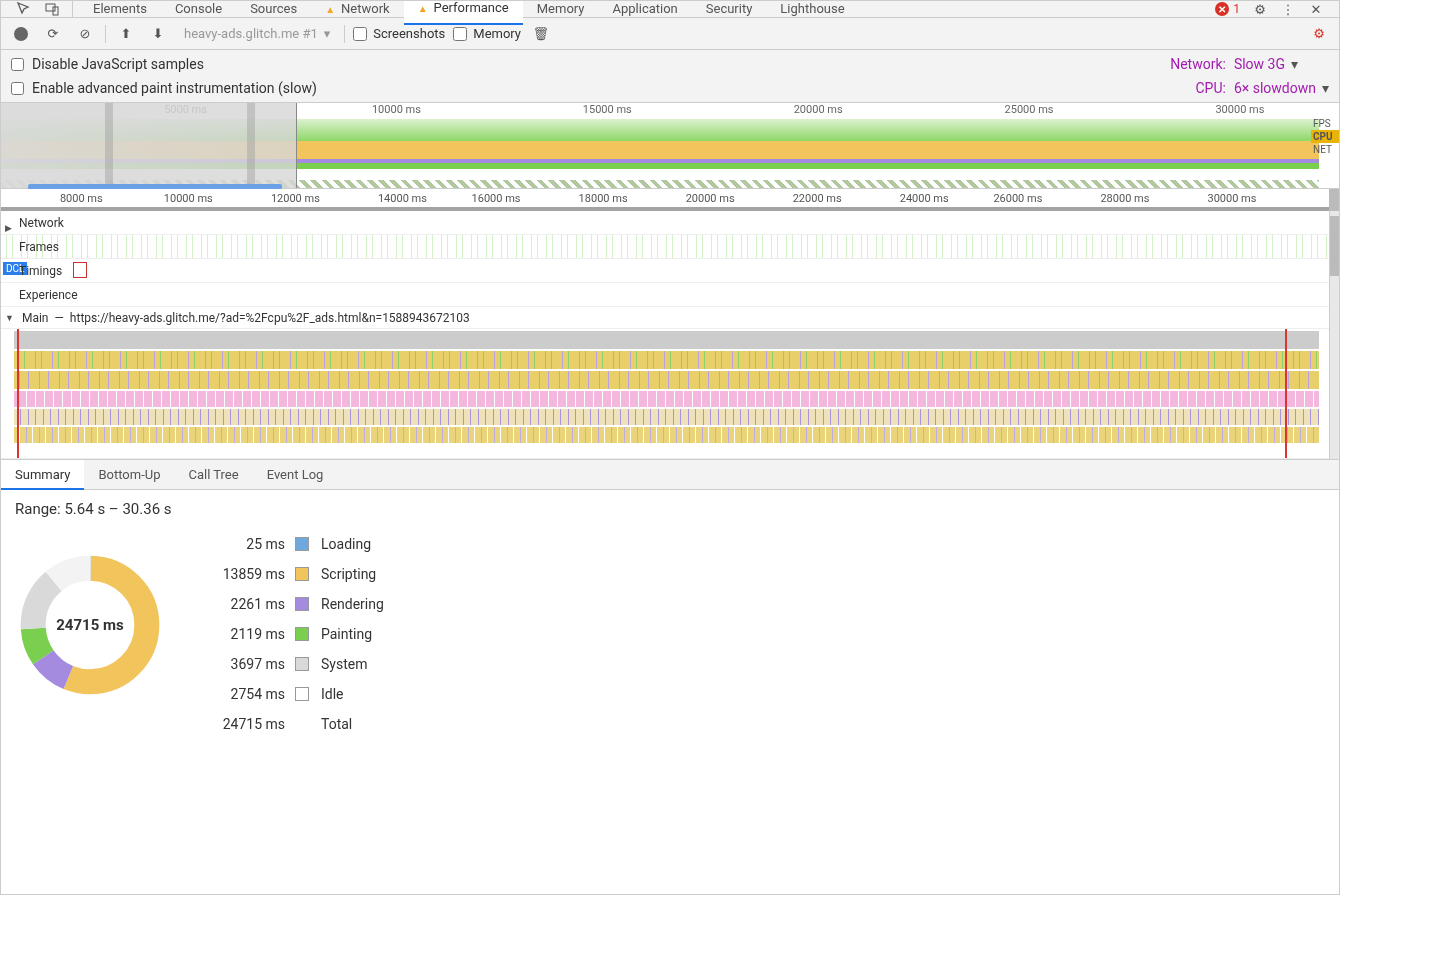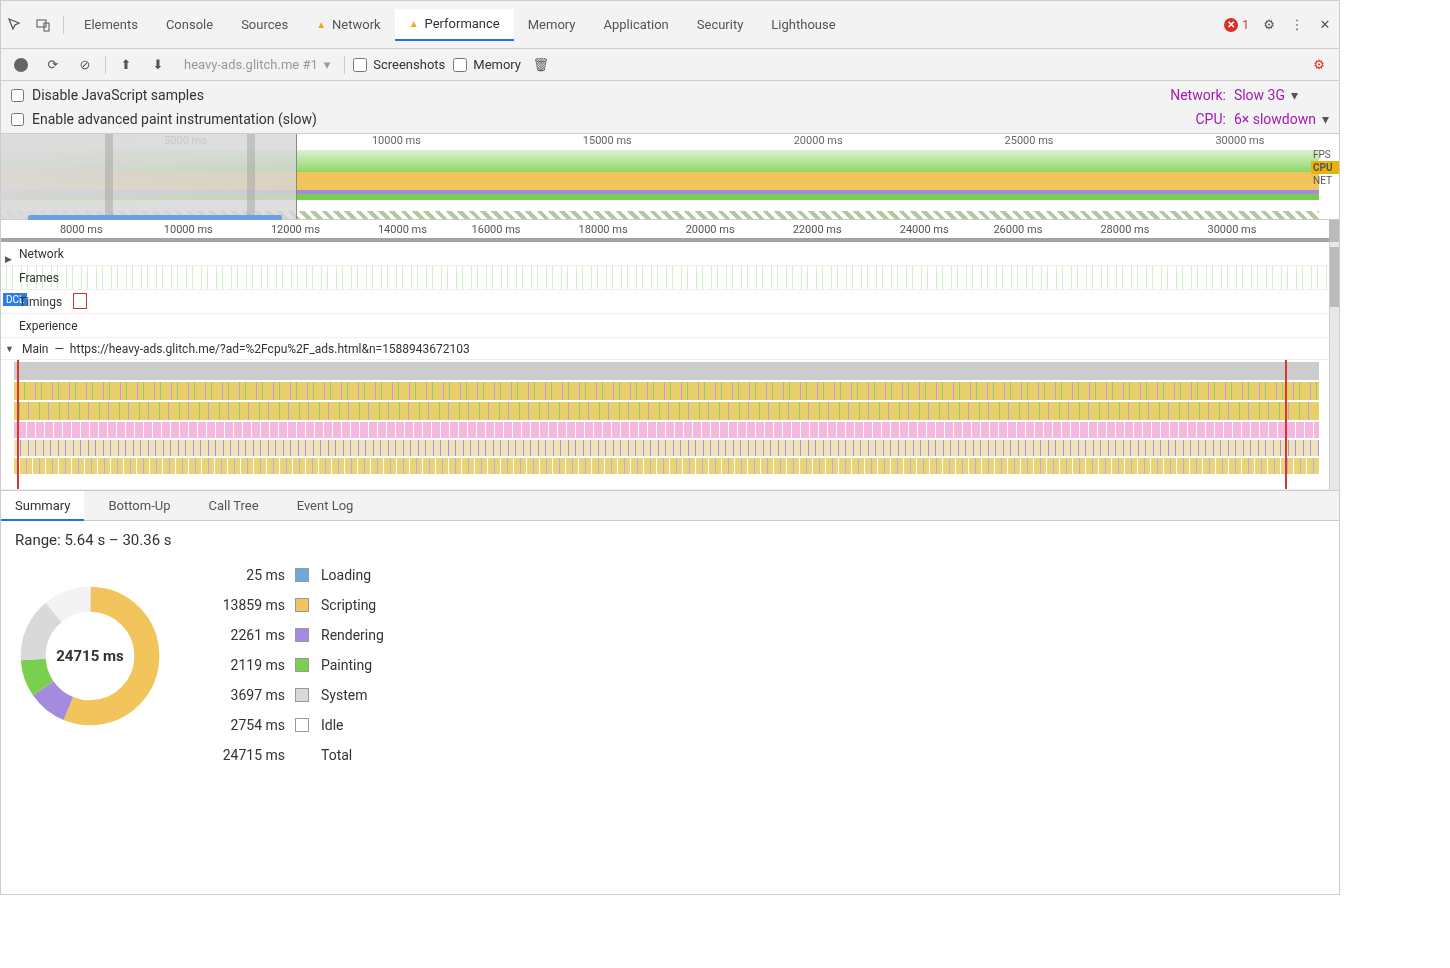--- a/index.html
+++ b/index.html
@@ -1,19 +1,19 @@
 <!DOCTYPE html>
 <html><head>
 <meta charset="utf-8">
 <style>
 * { box-sizing: border-box; margin: 0; padding: 0; font-family: "Segoe UI", Roboto, Arial, sans-serif; }
 body { width: 1340px; height: 895px; background: #fff; color: #333; font-size: 13px; overflow: hidden; border: 1px solid #ccc; }
 
 
-.tabbar { display: flex; align-items: center; height: 48px; border-bottom: 1px solid #ccc; background: #f3f3f3; padding: 0 0; }
+.tabbar { display: flex; align-items: center; height: 17px; border-bottom: 1px solid #ccc; background: #f3f3f3; padding: 0 9px; }
 .tabbar .iconbtn { width: 28px; height: 28px; display: flex; align-items: center; justify-content: center; color: #555; cursor: pointer; }
 .tabbar .sep { width: 1px; height: 18px; background: #ccc; margin: 0 6px; }
 .tabbar .tab { padding: 0 14px; height: 32px; line-height: 32px; color: #555; cursor: pointer; display: flex; align-items: center; gap: 6px; }
 .tabbar .tab.active { color: #333; border-bottom: 2px solid #1a73e8; background: #fff; }
 .tabbar .warn-icon::before { content: "▲"; color: #f5a623; font-size: 10px; }
 .tabbar .spacer { flex: 1; }
 .tabbar .errbadge { display: flex; align-items: center; gap: 4px; color: #d93025; font-size: 12px; margin-right: 6px; }
 .tabbar .errbadge .dot { width: 14px; height: 14px; border-radius: 50%; background: #d93025; color: #fff; display:flex; align-items:center; justify-content:center; font-size:10px; font-weight:bold;}
 
 
@@ -71,21 +71,21 @@
 .flame .r2 { top:22px; background:repeating-linear-gradient(90deg,#e8cf6a 0 4px,#b8a3e2 4px 5px,#e8cf6a 5px 10px,#8bd16f 10px 11px,#e8cf6a 11px 17px); }
 .flame .r3 { top:42px; background:repeating-linear-gradient(90deg,#e8cf6a 0 5px,#8bd16f 5px 6px,#e8cf6a 6px 14px,#b8a3e2 14px 15px,#e8cf6a 15px 20px); }
 .flame .r4 { top:62px; background:repeating-linear-gradient(90deg,#f4b8de 0 3px,#fff 3px 4px,#f4b8de 4px 9px); height:16px; }
 .flame .r5 { top:80px; background:repeating-linear-gradient(90deg,#efe2b8 0 6px,#a993dd 6px 7px,#efe2b8 7px 14px,#a993dd 14px 15px); height:16px; }
 .flame .r6 { top:98px; background:repeating-linear-gradient(90deg,#e8cf6a 0 5px,#fff 5px 6px,#e8cf6a 6px 12px,#b8a3e2 12px 13px); height:16px; opacity:.9; }
 .flame .redmark { position:absolute; top:0; width:2px; height:100%; background:#d33; }
 .tracks .vscroll { position:absolute; right:0; top:0; width:10px; bottom:0; background:#e8e8e8; border-left:1px solid #ccc;}
 .tracks .vscroll .thumb { position:absolute; left:0; top:2%; width:100%; height:60px; background:#bbb;}
 
 
-.btabs { display:flex; height:30px; border-bottom:1px solid #ccc; background:#f3f3f3; align-items:center;gap:10px; }
+.btabs { display:flex; height:30px; border-bottom:1px solid #ccc; background:#f3f3f3; align-items:center; }
 .btabs .tab { padding:0 14px; height:30px; line-height:30px; color:#555; cursor:pointer; }
 .btabs .tab.active { color:#333; border-bottom:2px solid #1a73e8; background:#fff;}
 
 
 .summary { padding:12px 14px; font-size:14px; color:#333; display:flex; gap:40px; align-items:flex-start; }
 .rangehdr { padding:10px 14px 0; font-size:15px; color:#333; }
 .donut-wrap { position:relative; width:150px; height:150px; margin-top:20px; }
 .donut-wrap .center { position:absolute; inset:0; display:flex; align-items:center; justify-content:center; font-weight:bold; font-size:15px; }
 .legend { display:grid; grid-template-columns: auto 16px auto; column-gap:10px; row-gap:14px; align-items:center; margin-top:6px; }
 .legend .ms { text-align:right; min-width:80px; }

